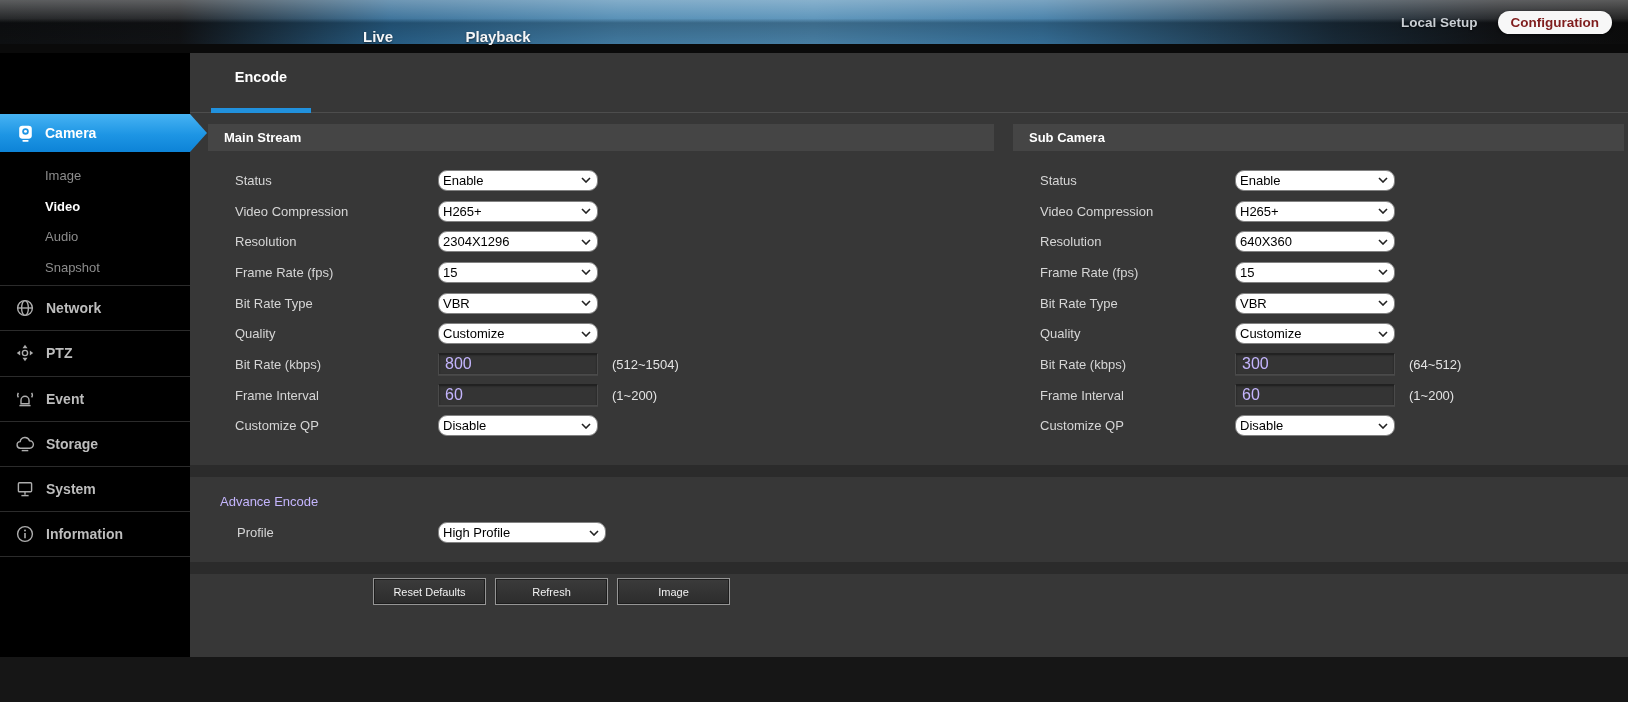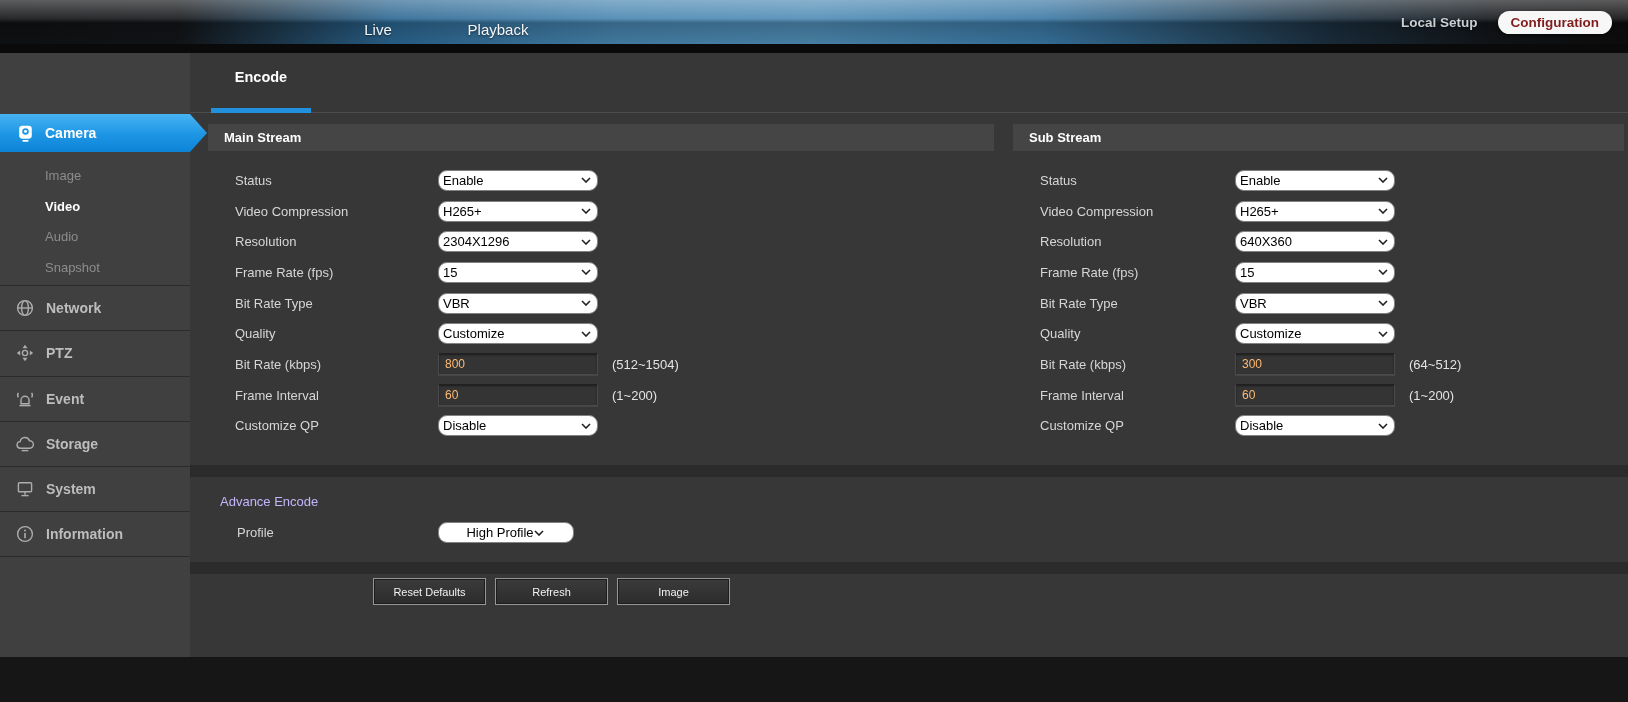--- a/index.html
+++ b/index.html
@@ -4,32 +4,32 @@
 <style>
   html,body{margin:0;padding:0;background:#101010;}
   *{box-sizing:border-box;font-family:"Liberation Sans",sans-serif;}
   .page{position:relative;width:1628px;height:702px;overflow:hidden;background:#161616;}
 
   
   .topbar{position:absolute;left:0;top:0;width:100%;height:44px;
     background:linear-gradient(90deg,#0f1113 0%,#131518 11%,#2b6691 24%,#4886b0 38%,#4f8cb5 50%,#3a78a4 64%,#1b2e3d 82%,#121417 92%,#0d0d0d 100%);}
   .topbar::after{content:"";position:absolute;inset:0;
     background:linear-gradient(180deg,rgba(255,255,255,.32) 0%,rgba(255,255,255,.10) 42%,rgba(0,0,0,.24) 52%,rgba(0,0,0,.10) 100%);}
-  .top-tab{position:absolute;top:7px;height:44px;line-height:46px;text-align:center;color:#f4f6f8;
-    font-size:15px;font-weight:normal;text-shadow:0 1px 2px rgba(0,0,0,.55);z-index:2;cursor:pointer;}
+  .top-tab{position:absolute;top:14px;height:44px;line-height:46px;text-align:center;color:#f4f6f8;
+    font-size:15px;font-weight:bold;text-shadow:0 1px 2px rgba(0,0,0,.55);z-index:2;cursor:pointer;}
   .top-tab.live{left:338px;width:80px;}
   .top-tab.playback{left:443px;width:110px;}
   .top-right{position:absolute;right:16px;top:0;height:44px;display:flex;align-items:center;gap:20px;z-index:2;}
   .local-setup{color:#c9ced3;font-size:13.5px;font-weight:bold;text-shadow:0 1px 2px rgba(0,0,0,.6);cursor:pointer;}
   .config-pill{background:#f7f7f7;color:#7f1d1d;font-size:13.5px;font-weight:bold;border-radius:13px;
     padding:4px 13px;box-shadow:0 1px 3px rgba(0,0,0,.6);cursor:pointer;}
   .black-strip{position:absolute;left:0;top:44px;width:100%;height:9px;background:#0a0a0a;}
 
   
-  .sidebar{position:absolute;left:0;top:53px;width:190px;height:604px;background:#404040;z-index:4;}
+  .sidebar{position:absolute;left:0;top:53px;width:190px;height:604px;background:#000000;z-index:4;}
   .side-active{position:absolute;left:0;top:61px;width:207px;height:38px;z-index:6;cursor:pointer;
     background:linear-gradient(180deg,#47b3f3 0%,#1d95e4 55%,#0d83d7 100%);
     clip-path:polygon(0 0,calc(100% - 17px) 0,100% 50%,calc(100% - 17px) 100%,0 100%);
     display:flex;align-items:center;}
   .side-active .ic{width:24px;margin-left:13px;display:flex;justify-content:center;}
   .side-active .lab{margin-left:8px;color:#fff;font-size:14px;font-weight:bold;}
   .subnav{position:absolute;left:0;top:107px;width:190px;}
   .subnav-item{height:30.8px;display:flex;align-items:center;padding-left:45px;font-size:13px;color:#8c8c8c;cursor:pointer;}
   .subnav-item.active{color:#ffffff;font-weight:bold;}
   .side-items{position:absolute;left:0;top:232px;width:190px;}
@@ -57,21 +57,21 @@
   .group.main .ctrl{left:230px;}
   .group.sub .ctrl{left:222px;}
   .hint{position:absolute;color:#e3e3e3;font-size:13px;}
   .group.main .hint{left:404px;}
   .group.sub .hint{left:396px;}
 
   .sel{display:flex;align-items:center;justify-content:space-between;height:21px;background:#ffffff;
     border:1px solid #828282;border-radius:9px;padding:0 6px 0 4px;cursor:pointer;}
   .sel .val{font-size:13px;color:#000;white-space:nowrap;}
   .inp{width:160px;height:22px;background:#343434;border:1px solid #4a4a4a;border-top-color:#212121;
-    color:#fdba74;font-size:12px;padding:0 6px;box-shadow:0 1px 0 rgba(255,255,255,.07), inset 0 1px 2px rgba(0,0,0,.45);}
+    color:#c4b5fd;font-size:16px;padding:0 6px;box-shadow:0 1px 0 rgba(255,255,255,.07), inset 0 1px 2px rgba(0,0,0,.45);}
 
   .band{position:absolute;left:0;width:100%;height:12px;background:#2b2b2b;}
   .band1{top:412px;}
   .band2{top:509px;}
 
   .adv-title{position:absolute;left:30px;top:441px;color:#c4b5fd;font-size:13px;font-weight:normal;}
   .adv-row{position:absolute;left:0;top:469px;width:100%;height:22px;}
   .adv-row .lbl{top:3px;left:47px;}
   .adv-row .ctrl{left:248px;top:0;}
 
@@ -261,21 +261,21 @@
             <span class="val">Disable</span>
             <svg width="10" height="6" viewBox="0 0 10 6">
                 <path d="M1 1l4 4 4-4" stroke="#222" stroke-width="1.6" fill="none"></path>
               </svg>
           </div>
         </div>
       </div>
     </section>
 
     <section class="group sub">
-      <div class="group-header">Sub Stream</div>
+      <div class="group-header">Sub Camera</div>
       <div class="rows">
         <div class="row">
           <span class="lbl">Status</span>
           <div class="ctrl sel">
             <span class="val">Enable</span>
             <svg width="10" height="6" viewBox="0 0 10 6">
                 <path d="M1 1l4 4 4-4" stroke="#222" stroke-width="1.6" fill="none"></path>
               </svg>
           </div>
         </div>
@@ -344,21 +344,21 @@
           </div>
         </div>
       </div>
     </section>
 
     <div class="band band1"></div>
 
     <div class="adv-title">Advance Encode</div>
     <div class="adv-row">
       <span class="lbl">Profile</span>
-      <div class="ctrl sel" style="width:136px;justify-content:center;">
+      <div class="ctrl sel" style="width:168px;">
         <span class="val">High Profile</span>
         <svg width="10" height="6" viewBox="0 0 10 6">
             <path d="M1 1l4 4 4-4" stroke="#222" stroke-width="1.6" fill="none"></path>
           </svg>
       </div>
     </div>
 
     <div class="band band2"></div>
 
     <div class="btn-row">

